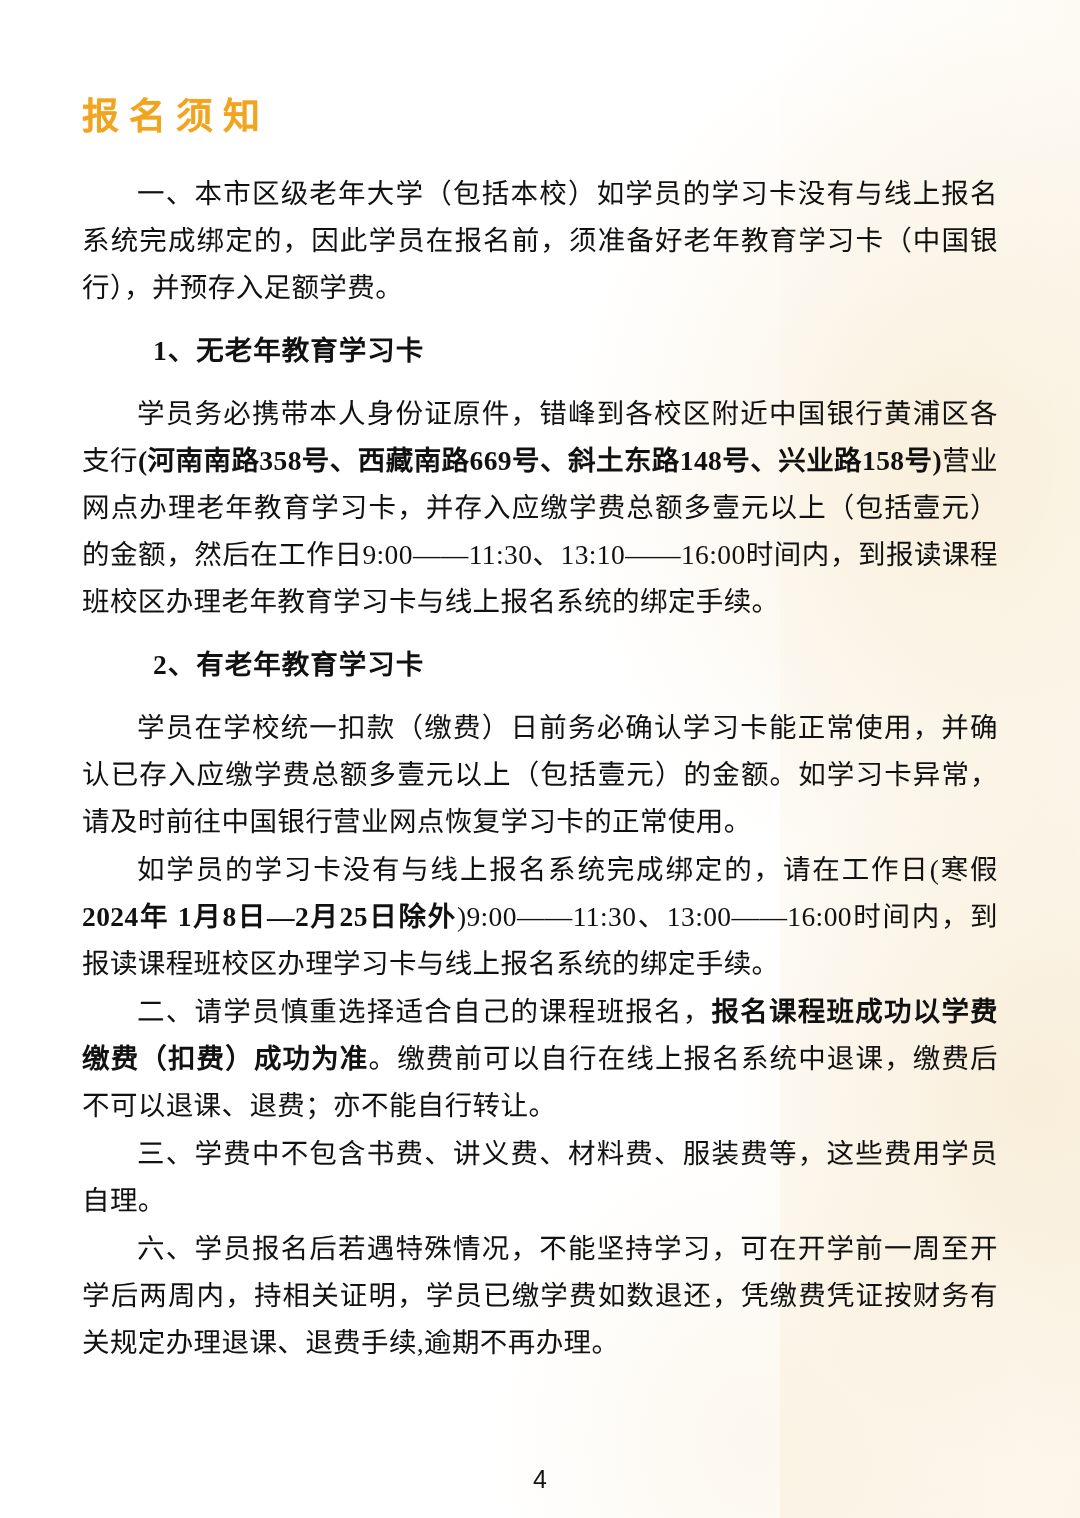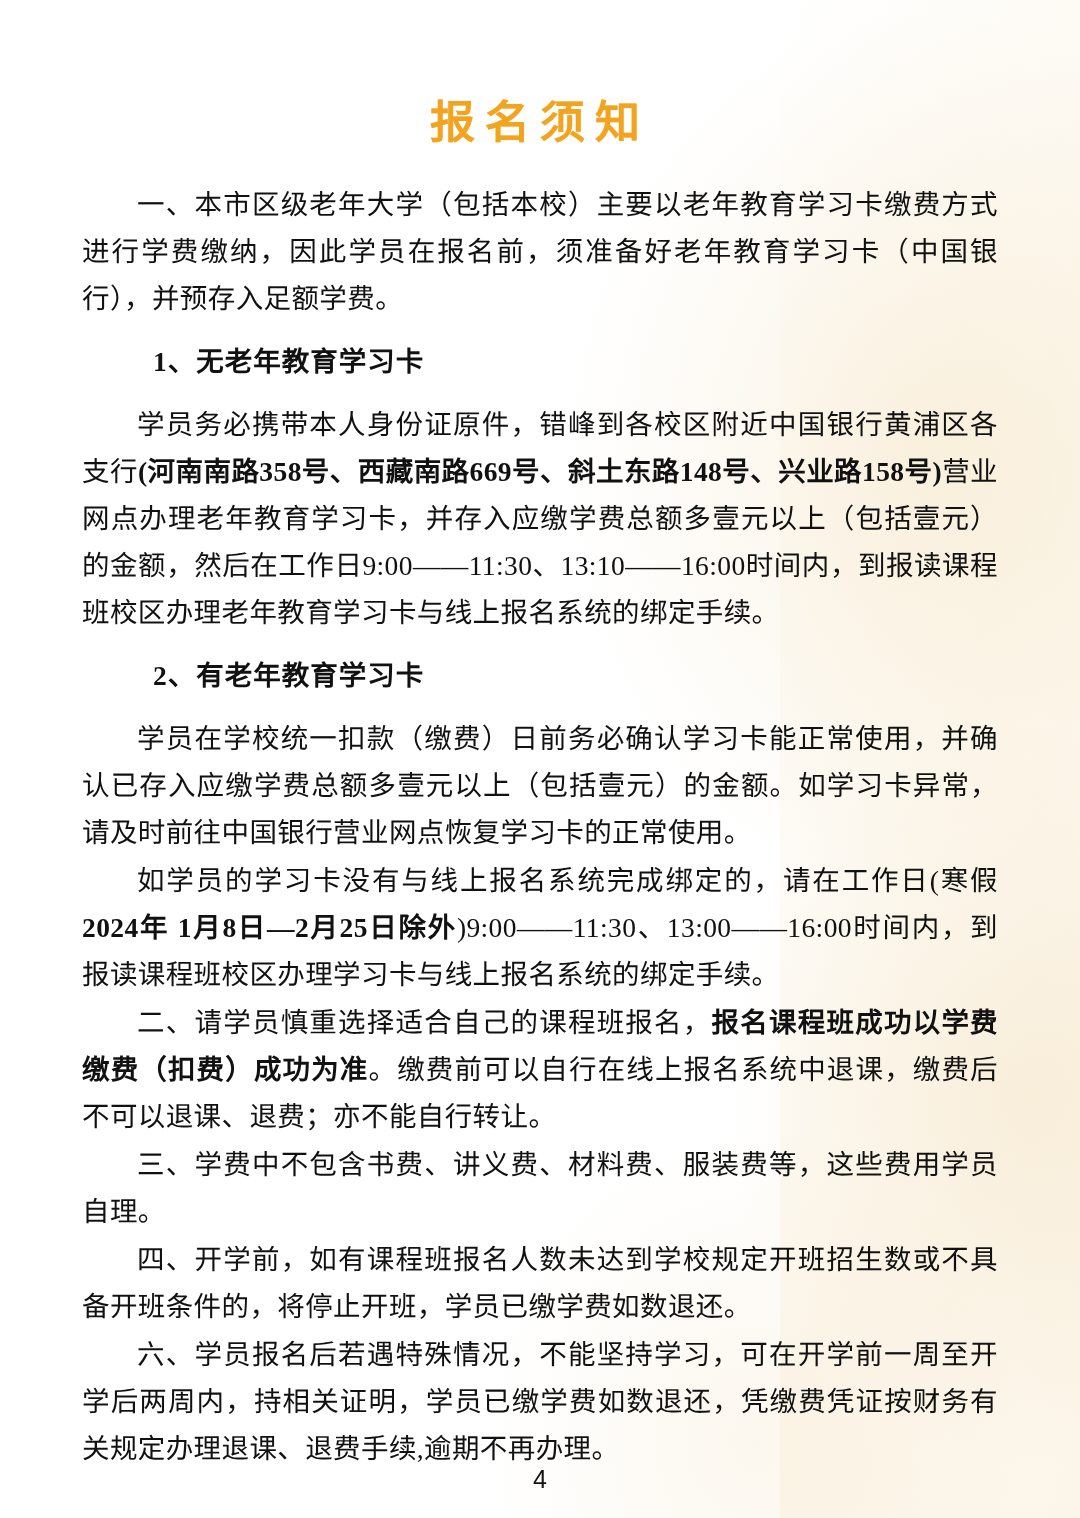--- a/index.html
+++ b/index.html
@@ -42,25 +42,25 @@
   .page {
     position: relative;
     z-index: 1;
     width: 1080px;
     height: 1518px;
     box-sizing: border-box;
     padding: 72px 82px 0 82px;
   }
 
   .doc-title {
-    text-align: center;
+    text-align: left;
     color: #f0a41f;
     font-family: "Liberation Sans", "DejaVu Sans", sans-serif;
     font-weight: bold;
-    font-size: 45px;
+    font-size: 37px;
     letter-spacing: 10px;
     margin: 14px 0 30px 0;
     text-shadow: 0 0 1px rgba(240,164,31,0.6);
   }
 
   .body-text {
     font-size: 27.5px;
     line-height: 47px;
     text-align: justify;
     text-justify: inter-ideograph;
@@ -96,37 +96,36 @@
 
 <div class="page-wash"></div>
 <div class="page-wash-2"></div>
 
 <div class="page">
 
   <h1 class="doc-title">报名须知</h1>
 
   <div class="body-text">
 
-    <p class="para">一、本市区级老年大学（包括本校）主要以老年教育学习卡缴费方式进行学费缴纳，因此学员在报名前，须准备好老年教育学习卡（中国银行），并预存入足额学费。</p>
+    <p class="para">一、本市区级老年大学（包括本校）如学员的学习卡没有与线上报名系统完成绑定的，因此学员在报名前，须准备好老年教育学习卡（中国银行），并预存入足额学费。</p>
 
     <p class="sub-head">1、无老年教育学习卡</p>
 
     <p class="para"><span>学员务必携带本人身份证原件，错峰到各校区附近中国银行黄浦区各支行</span><span class="b">(河南南路358号、西藏南路669号、斜土东路148号、兴业路158号)</span><span>营业网点办理老年教育学习卡，并存入应缴学费总额多壹元以上（包括壹元）的金额，然后在工作日9:00——11:30、13:10——16:00时间内，到报读课程班校区办理老年教育学习卡与线上报名系统的绑定手续。</span></p>
 
     <p class="sub-head">2、有老年教育学习卡</p>
 
     <p class="para">学员在学校统一扣款（缴费）日前务必确认学习卡能正常使用，并确认已存入应缴学费总额多壹元以上（包括壹元）的金额。如学习卡异常，请及时前往中国银行营业网点恢复学习卡的正常使用。</p>
 
     <p class="para"><span>如学员的学习卡没有与线上报名系统完成绑定的，请在工作日(寒假</span><span class="b">2024年 1月8日—2月25日除外</span><span>)9:00——11:30、13:00——16:00时间内，到报读课程班校区办理学习卡与线上报名系统的绑定手续。</span></p>
 
     <p class="para"><span>二、请学员慎重选择适合自己的课程班报名，</span><span class="b">报名课程班成功以学费缴费（扣费）成功为准</span><span>。缴费前可以自行在线上报名系统中退课，缴费后不可以退课、退费；亦不能自行转让。</span></p>
 
     <p class="para">三、学费中不包含书费、讲义费、材料费、服装费等，这些费用学员自理。</p>
 
-    <p class="para">四、开学前，如有课程班报名人数未达到学校规定开班招生数或不具备开班条件的，将停止开班，学员已缴学费如数退还。</p>
 
 
     <p class="para">六、学员报名后若遇特殊情况，不能坚持学习，可在开学前一周至开学后两周内，持相关证明，学员已缴学费如数退还，凭缴费凭证按财务有关规定办理退课、退费手续,逾期不再办理。</p>
 
   </div>
 
   <div class="page-number">4</div>
 </div>
 
 </body></html>

